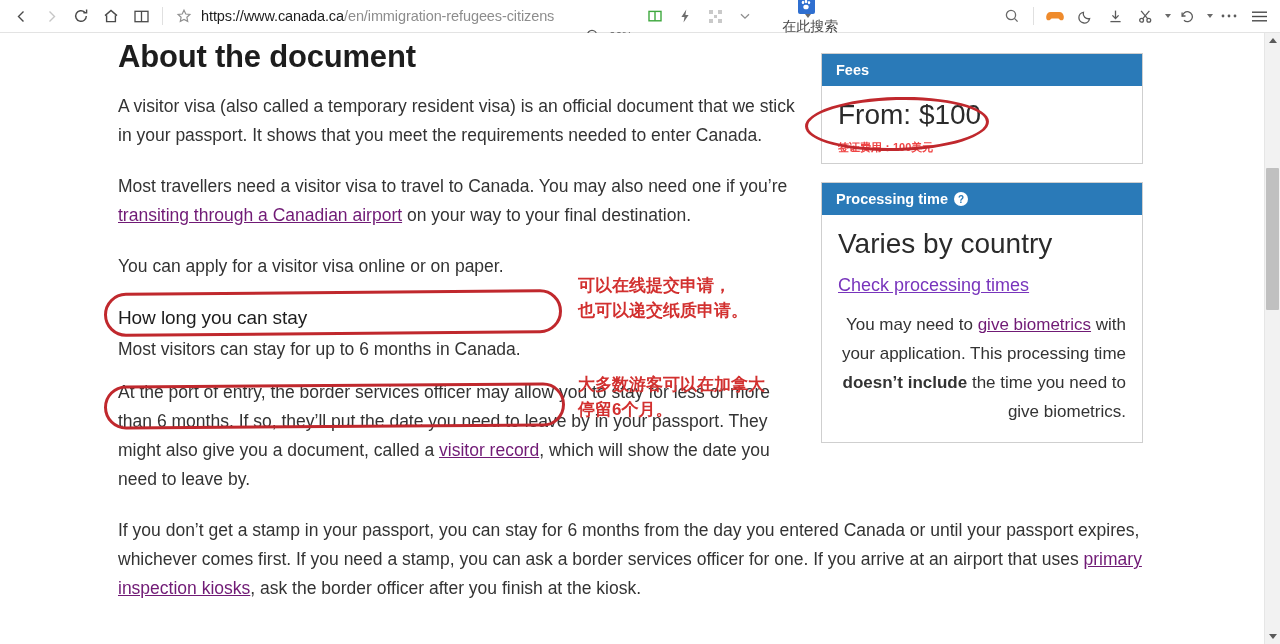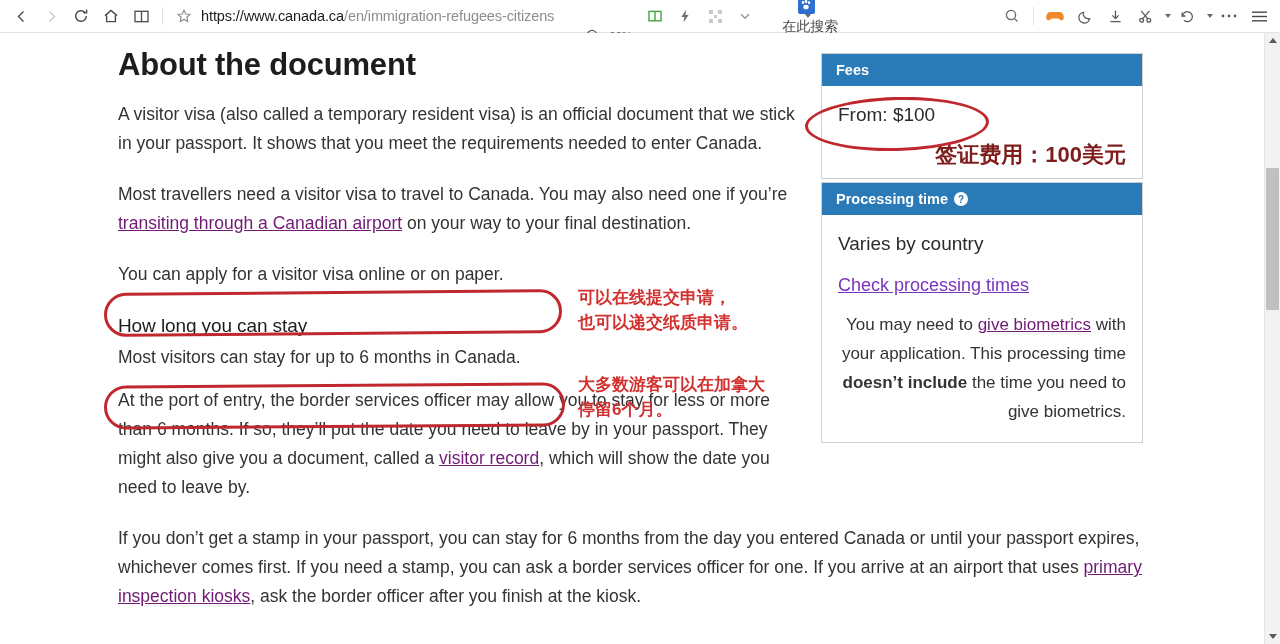--- a/index.html
+++ b/index.html
@@ -53,21 +53,21 @@
   }
   .caret-sm { width:0;height:0;border-left:3.5px solid transparent;border-right:3.5px solid transparent;border-top:4px solid #6a6a6a; margin-left:4px;}
   .se-text { font-size:14px; color:#4a4a4a; margin-left:8px; white-space:nowrap; }
 
   .right-group { margin-left:auto; display:flex; align-items:center; padding-right:6px; }
   .gamepad { color:#ef8b2c; }
 
   
   .page { position:absolute; left:0; top:33px; width:1264px; height:611px; overflow:hidden; background:#fff;}
   .content {
-    position:absolute; left:118px; top:15px; width:1026px;
+    position:absolute; left:118px; top:7px; width:1026px;
     color:#333333;
   }
   h1.page-title {
     font-size:31px; font-weight:700; color:#1d1d1d;
     margin:0 0 18px 0; letter-spacing:-0.2px; line-height:1.1;
   }
   h2.sub-head {
     font-size:19px; font-weight:400; color:#1d1d1d;
     margin:0 0 6px 0; letter-spacing:-0.1px;
   }
@@ -101,25 +101,25 @@
   }
   .panel-head {
     background:#2a7ab8; color:#fff; font-size:14.5px; font-weight:700;
     padding:8px 14px; display:flex; align-items:center; gap:6px;
   }
   .help-badge {
     width:14px;height:14px;border-radius:50%;background:#ffffff;color:#2a7ab8;
     font-size:10px;font-weight:700;display:inline-flex;align-items:center;justify-content:center;
   }
   .panel-body { padding:14px 16px 16px 16px; }
-  .panel-big { font-size:19px; color:#2b2b2b; line-height:30px; margin:0; }
+  .panel-big { font-size:28px; color:#2b2b2b; line-height:30px; margin:0; }
   .panel-p { font-size:17px; line-height:29px; color:#333; margin:14px 0 0 0;text-align:right; }
   .panel-link { font-size:18px; color:#7834bc; text-decoration:underline; display:inline-block; margin-top:16px;}
   .cn-fee {
-    color:#7f1d1d; font-size:22px; font-weight:700; text-align:right;
+    color:#ef4444; font-size:11px; font-weight:700; text-align:left;
     margin:10px 0 0 0; white-space:nowrap;
   }
 
   
   .scrollbar {
     position:absolute; right:0; top:33px; width:16px; height:611px;
     background:#f2f2f2; border-left:1px solid #e6e6e6; box-sizing:border-box;
   }
   .sb-btn { position:absolute; left:0; width:15px; height:15px; display:flex; align-items:center; justify-content:center; }
   .sb-up { top:0; }
@@ -332,21 +332,21 @@
         <p class="panel-p"><span>You may need to </span><a class="link" href="#">give biometrics</a><span> with your application. This processing time </span><b>doesn’t include</b><span> the time you need to give biometrics.</span></p>
       </div>
     </div>
 
     <div class="oval" style="left:104px; top:258px; width:452px; height:38px; border-radius:22px; transform:rotate(-0.5deg);"></div>
 
     <div class="oval" style="left:104px; top:351px; width:455px; height:38px; border-radius:22px; transform:rotate(-0.4deg);"></div>
 
     <div class="oval" style="left:805px; top:64px; width:178px; height:48px; border-radius:50%; transform:rotate(-1.5deg);"></div>
 
-    <div class="ann-cn" style="left:578px; top:252px;">
+    <div class="ann-cn" style="left:578px; top:240px;">
       <div>可以在线提交申请，</div>
       <div>也可以递交纸质申请。</div>
     </div>
 
     <div class="ann-cn" style="left:578px; top:339px;">
       <div>大多数游客可以在加拿大</div>
       <div>停留6个月。</div>
     </div>
   </div>
 

